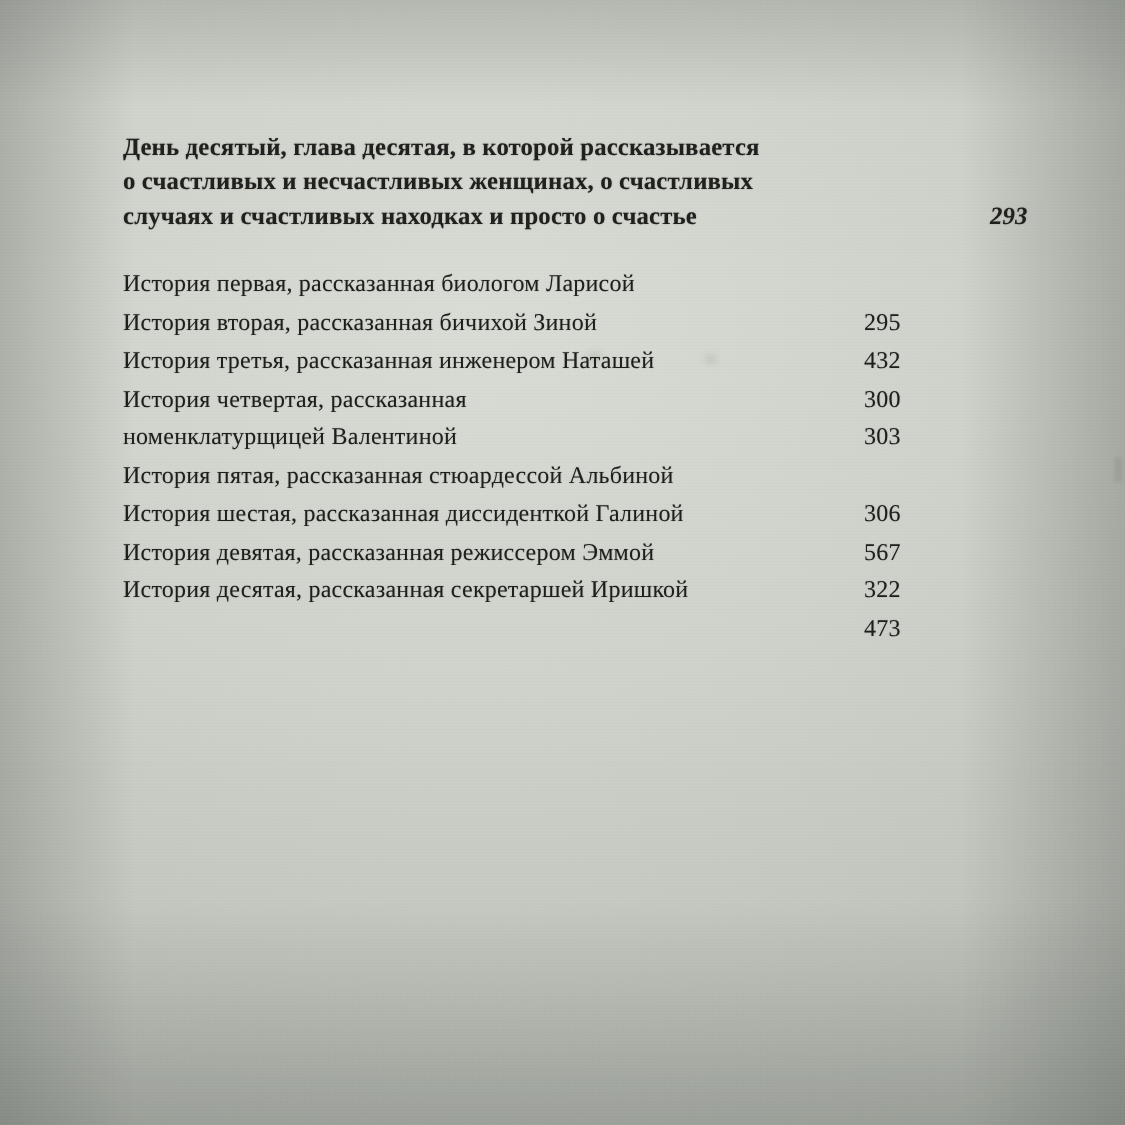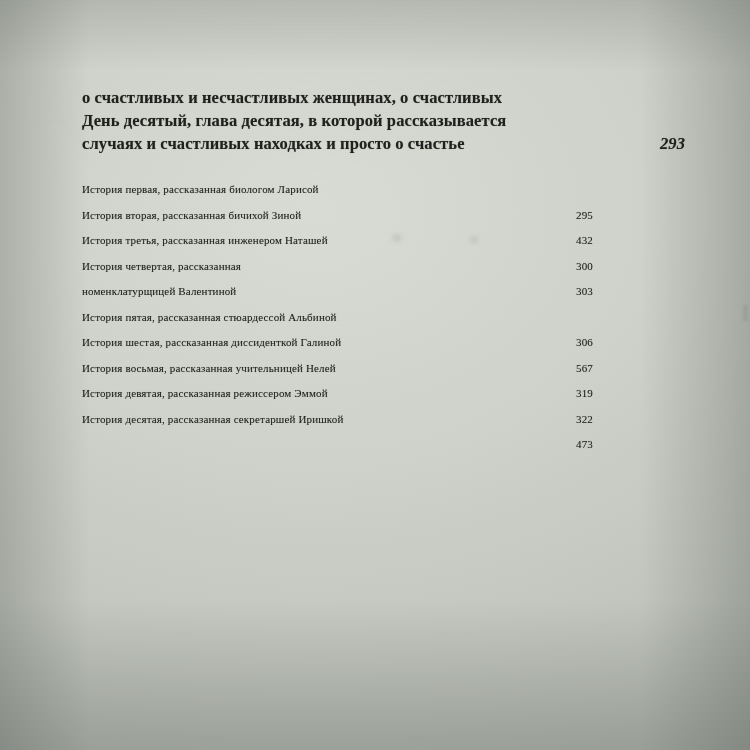--- a/index.html
+++ b/index.html
@@ -70,21 +70,21 @@
     white-space: nowrap;
     font-style: italic;
   }
   
   .entries {
     margin-top: 22px;
   }
   .entry {
     position: relative;
     color: #1e1f1d;
-    font-size: 11px;
+    font-size: 16px;
     line-height: 25.5px;
     letter-spacing: .15px;
     text-shadow: 0 0 .8px rgba(30,30,30,0.30);
   }
   .entry .title {
     display: block;
     padding-right: 110px;
   }
   .entry .title .l2 {
     display: block;
@@ -122,22 +122,22 @@
 
 <div class="page">
   <div class="grain"></div>
   <div class="smudge" style="left:392px; top:234px; width:10px; height:8px;"></div>
   <div class="smudge" style="left:470px; top:236px; width:8px; height:7px;"></div>
   <div class="edge-mark"></div>
 
   <div class="content">
 
     <div class="chapter">
+      <span class="line">День десятый, глава десятая, в которой рассказывается</span>
       <span class="line">о счастливых и несчастливых женщинах, о счастливых</span>
-      <span class="line">День десятый, глава десятая, в которой рассказывается</span>
       <span class="line">
         <span>случаях и счастливых находках и просто о счастье</span>
         <span class="pg">293</span>
       </span>
     </div>
 
     <div class="entries">
 
       <div class="entry">
         <span class="title">История первая, рассказанная биологом Ларисой</span>
@@ -166,24 +166,20 @@
         <span class="title">История пятая, рассказанная стюардессой Альбиной</span>
         <span class="pg">306</span>
       </div>
 
       <div class="entry">
         <span class="title">История шестая, рассказанная диссиденткой Галиной</span>
         <span class="pg">567</span>
       </div>
 
 
-      <div class="entry">
-        <span class="title">История восьмая, рассказанная учительницей Нелей</span>
-        <span class="pg">319</span>
-      </div>
 
       <div class="entry">
         <span class="title">История девятая, рассказанная режиссером Эммой</span>
         <span class="pg">322</span>
       </div>
 
       <div class="entry">
         <span class="title">История десятая, рассказанная секретаршей Иришкой</span>
         <span class="pg">473</span>
       </div>

